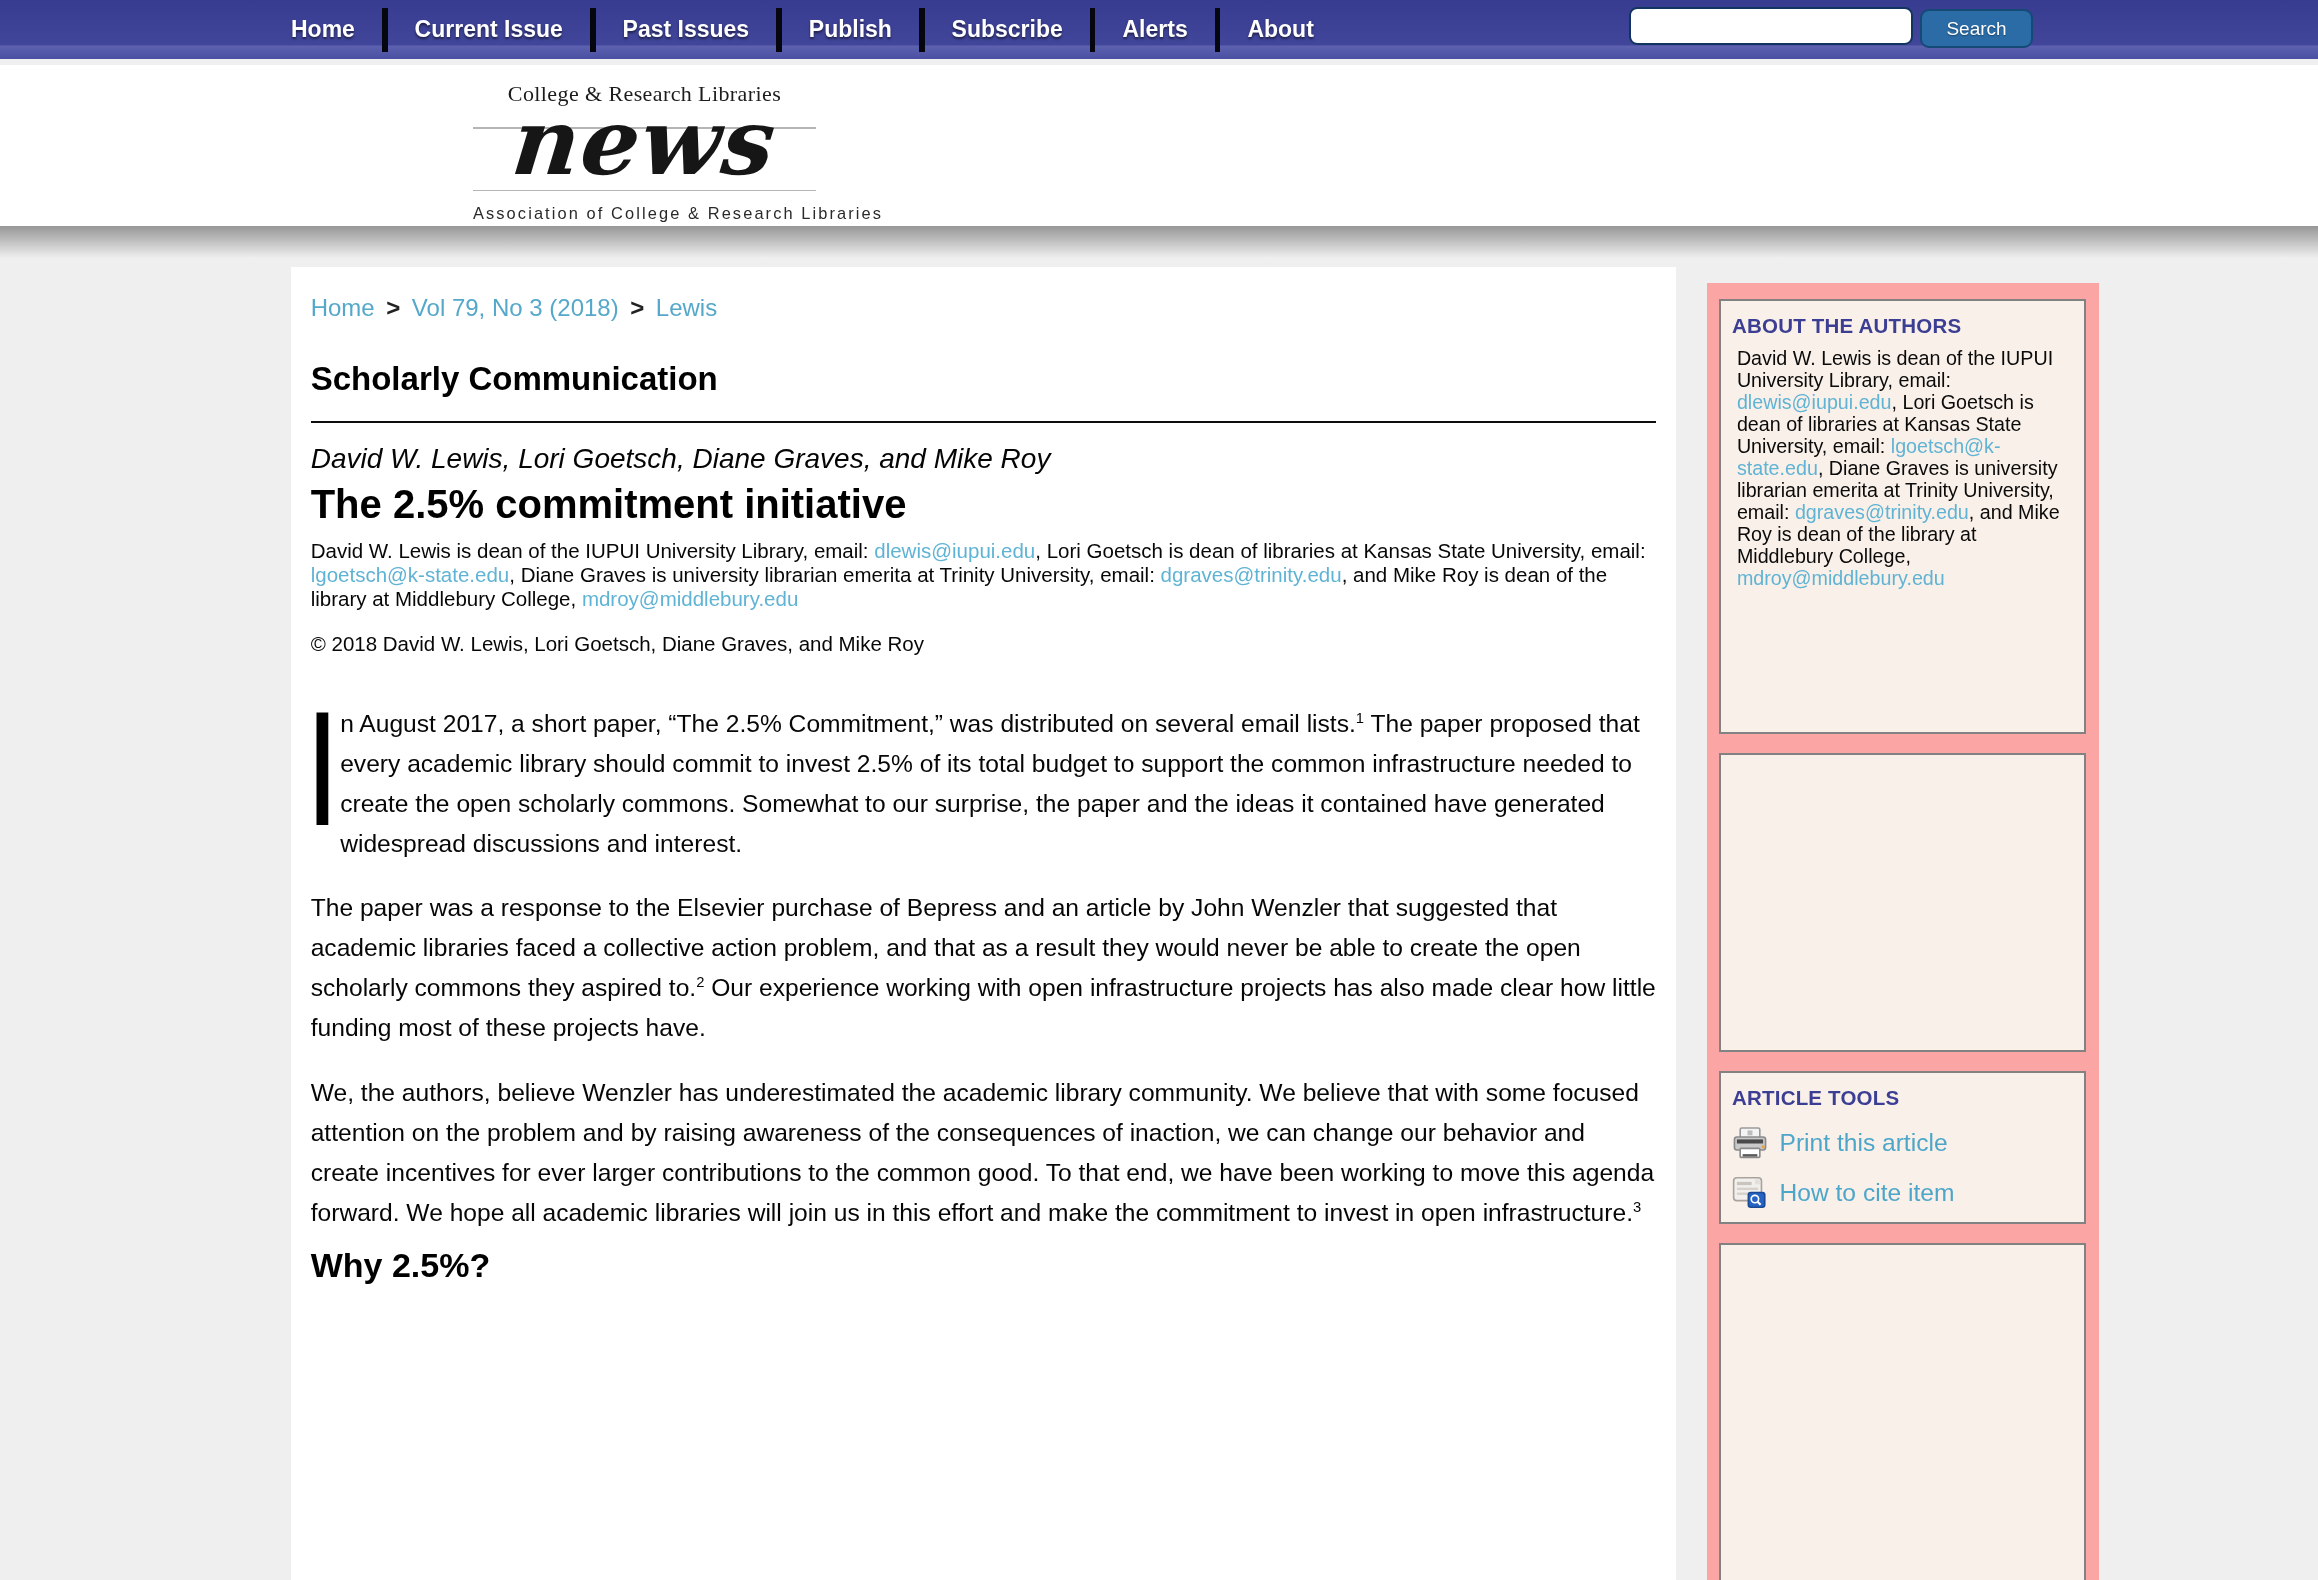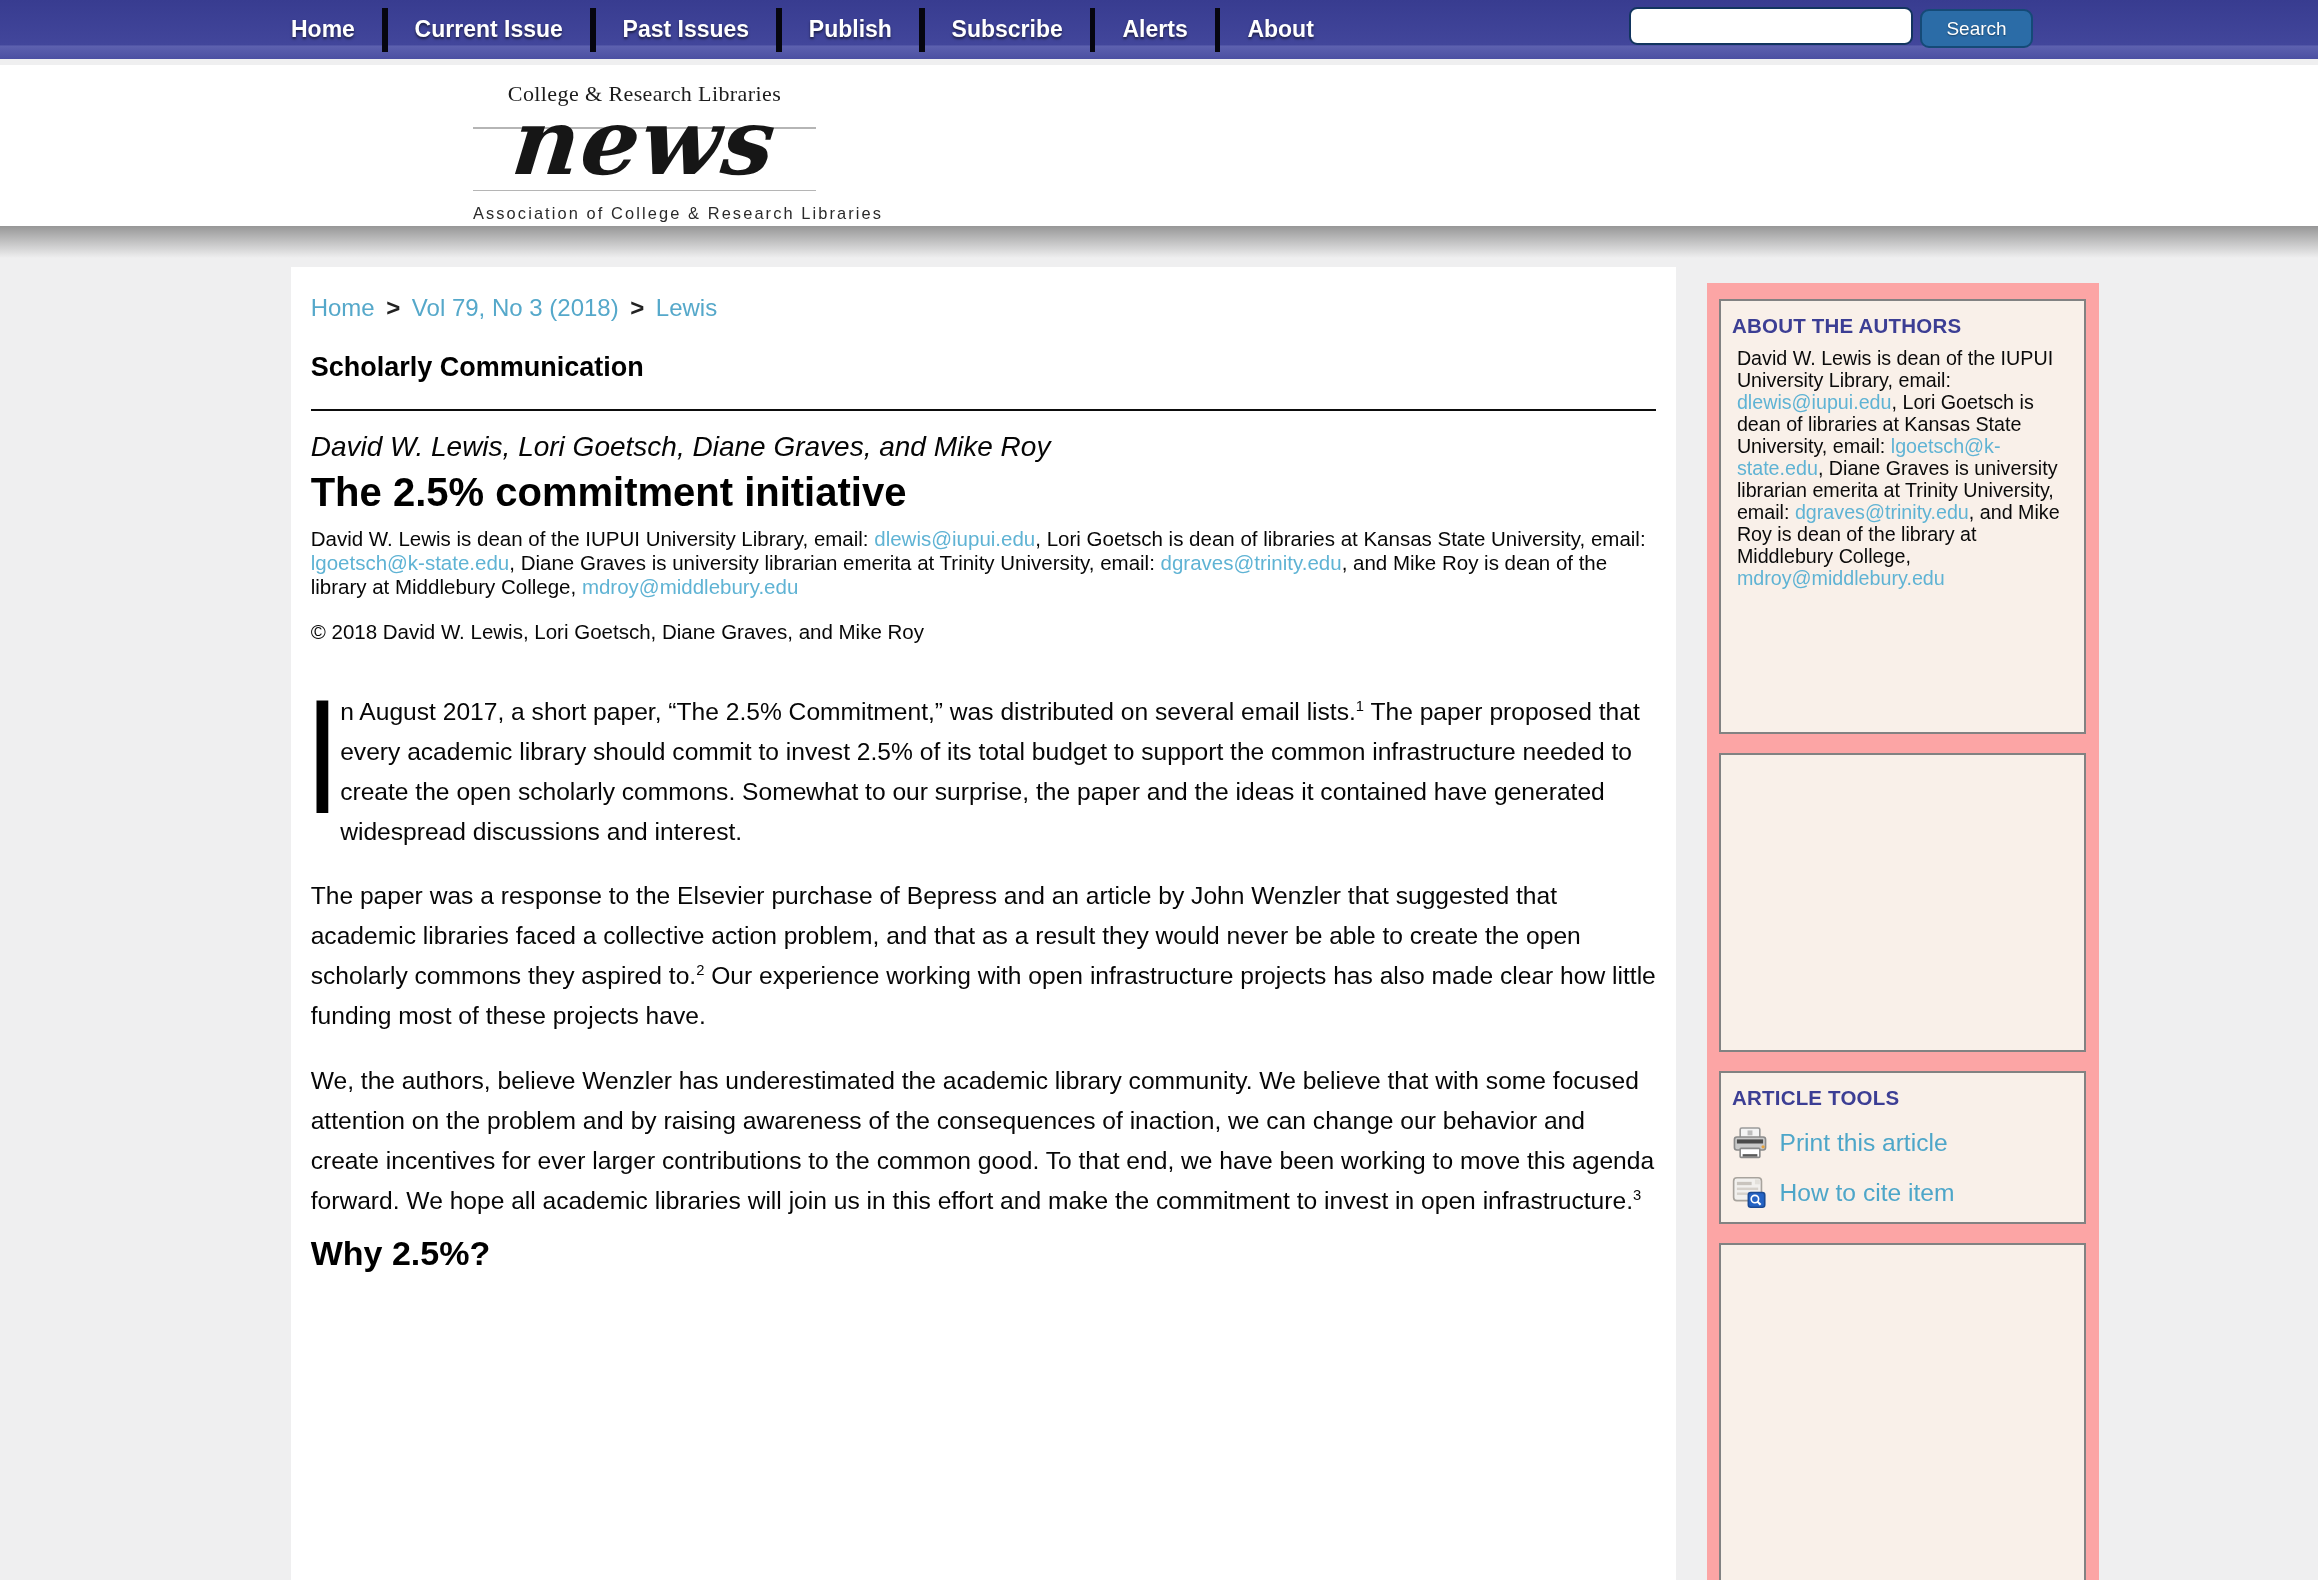--- a/index.html
+++ b/index.html
@@ -51,21 +51,21 @@
     background:linear-gradient(to bottom,#868686,#efeff0);z-index:3;
   }
   
   .main{
     position:absolute;left:291px;top:267px;width:1385px;bottom:0;
     background:#ffffff;box-sizing:border-box;padding:27px 19.7px 0 19.7px;
   }
   .breadcrumb{font-size:24px;line-height:28px;color:#1a1a1a;}
   .crumb{color:#55a8ca;text-decoration:none;}
   .crumb-sep{color:#222;font-weight:bold;padding:0 4.9px;}
-  .section-heading{font-size:27px;font-weight:bold;color:#000;margin:26px 0 0 0;line-height:38px;}
+  .section-heading{font-size:33px;font-weight:bold;color:#000;margin:38px 0 0 0;line-height:38px;}
   .rule{border:none;border-top:2.5px solid #0d0d0d;margin:23px 0 0 0;width:100%;}
   .byline{font-style:italic;font-size:28px;line-height:30px;margin-top:21.3px;color:#050505;}
   .article-title{
     font-size:69px;font-weight:bold;line-height:77px;letter-spacing:-0.8px;
     margin:24.6px 0 0 0;color:#000;width:1280px;
   }
   .article-subtitle{font-size:40px;font-weight:bold;margin:11.5px 0 0 0;line-height:37px;color:#000;}
   .affiliation{font-size:20.5px;line-height:24px;margin-top:16.4px;color:#070707;width:1346px;}
   .copyright{font-size:20.5px;line-height:24px;margin-top:19.7px;color:#070707;}
   .body-para{font-size:24.6px;line-height:40px;color:#060606;margin:24.6px 0 0 0;width:1346px;}

